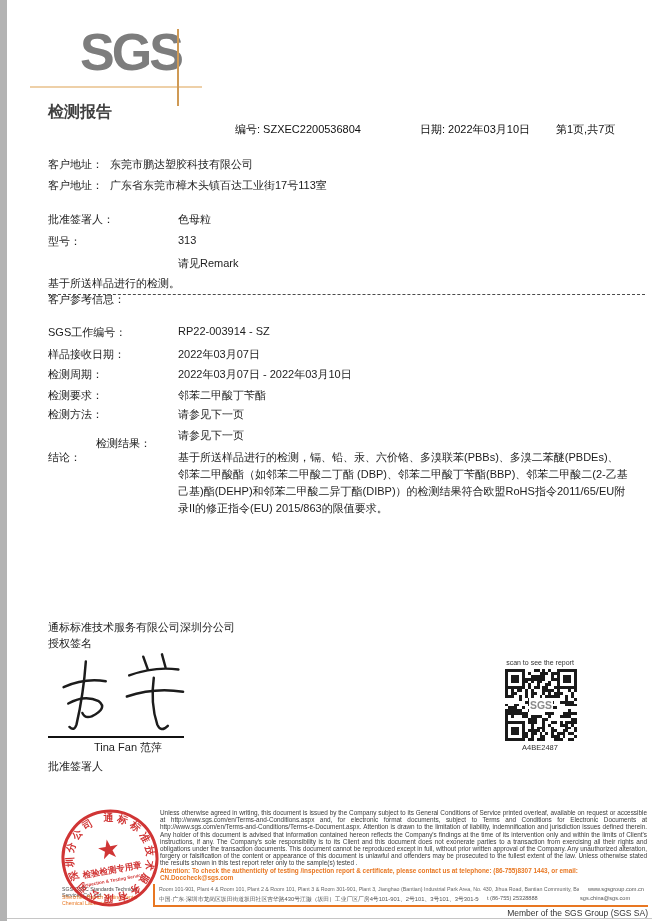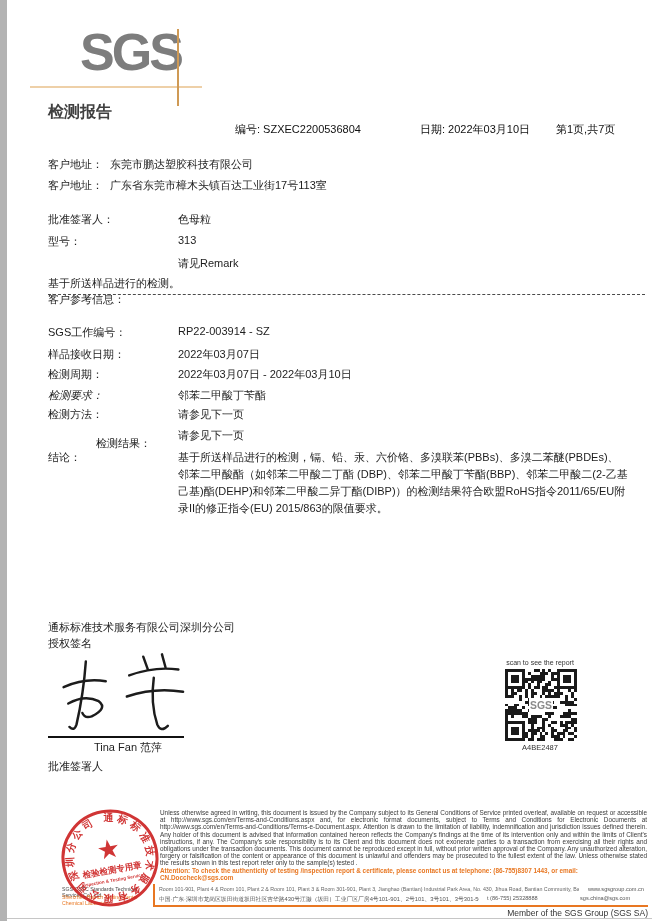--- a/index.html
+++ b/index.html
@@ -74,21 +74,21 @@
 
 <div class="abs lbl" style="left:48px;top:325px;">SGS工作编号：</div>
 <div class="abs val" style="left:178px;top:325px;">RP22-003914 - SZ</div>
 
 <div class="abs lbl" style="left:48px;top:347px;">样品接收日期：</div>
 <div class="abs val" style="left:178px;top:347px;">2022年03月07日</div>
 
 <div class="abs lbl" style="left:48px;top:367px;">检测周期：</div>
 <div class="abs val" style="left:178px;top:367px;">2022年03月07日 - 2022年03月10日</div>
 
-<div class="abs lbl" style="left:48px;top:388px;font-style:italic;">检测要求：</div>
+<div class="abs lbl" style="left:48px;top:388px;">检测要求：</div>
 <div class="abs val" style="left:178px;top:388px;">邻苯二甲酸丁苄酯</div>
 
 <div class="abs lbl" style="left:48px;top:407px;">检测方法：</div>
 <div class="abs val" style="left:178px;top:407px;">请参见下一页</div>
 
 <div class="abs lbl" style="left:48px;top:436px;margin-left:48px;">检测结果：</div>
 <div class="abs val" style="left:178px;top:428px;">请参见下一页</div>
 
 <div class="abs lbl" style="left:48px;top:450px;">结论：</div>
 <div class="abs val concl-val" style="left:178px;top:449px;">基于所送样品进行的检测，镉、铅、汞、六价铬、多溴联苯(PBBs)、多溴二苯醚(PBDEs)、邻苯二甲酸酯（如邻苯二甲酸二丁酯 (DBP)、邻苯二甲酸丁苄酯(BBP)、邻苯二甲酸二(2-乙基己基)酯(DEHP)和邻苯二甲酸二异丁酯(DIBP)）的检测结果符合欧盟RoHS指令2011/65/EU附录II的修正指令(EU) 2015/863的限值要求。</div>

